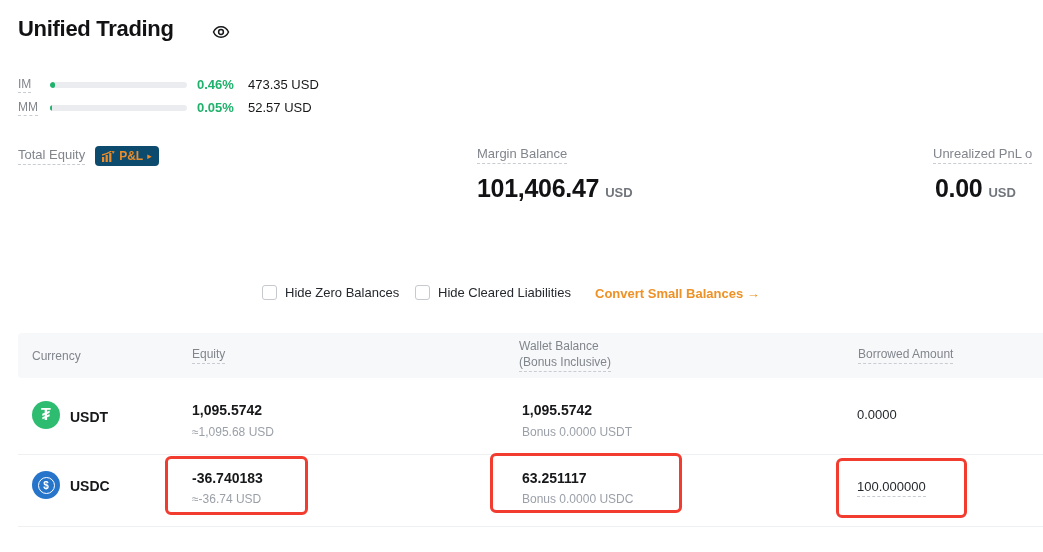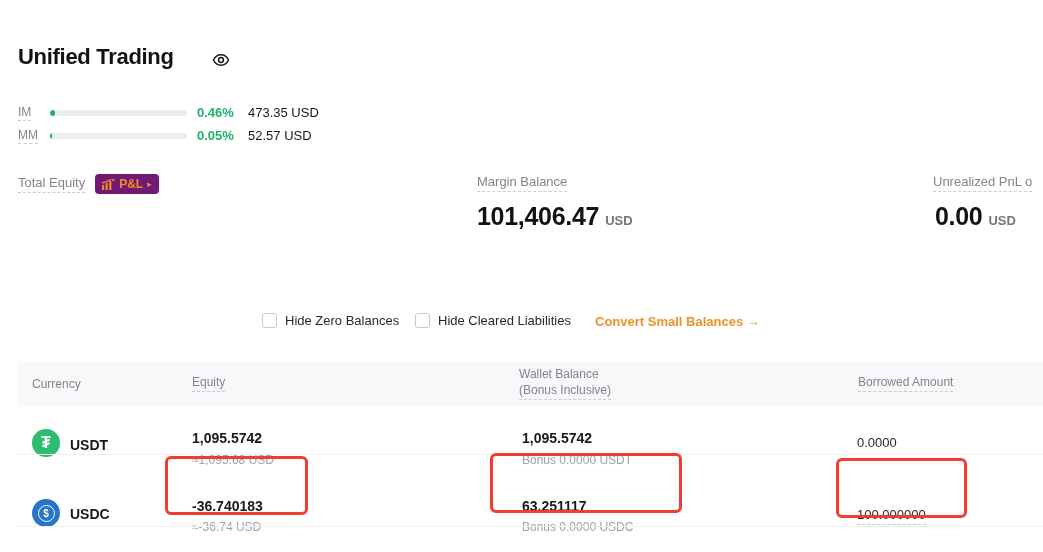--- a/index.html
+++ b/index.html
@@ -1,39 +1,39 @@
 <!DOCTYPE html>
 <html><head>
 <meta charset="utf-8">
 <style>
   * { margin:0; padding:0; box-sizing:border-box; }
   html,body { background:#fff; }
   body { font-family:"Liberation Sans","DejaVu Sans",sans-serif; color:#17181a; }
   .screen { position:relative; width:1043px; height:552px; background:#fff; overflow:hidden; }
-  .abs { position:absolute; white-space:nowrap;margin-top:28px; }
+  .abs { position:absolute; white-space:nowrap; }
 
   
   .page-title { left:18px; top:16px; font-size:22px; font-weight:700; letter-spacing:-0.3px; color:#121214; }
   .eye-btn { left:211px; top:23px; width:20px; height:18px; cursor:pointer; color:#17181a; }
   .mode-pill { left:240px; top:18px; height:27px; background:#f2f4f6; border-radius:14px;
                display:flex; align-items:center; gap:6px; padding:0 12px 0 7px; cursor:pointer; }
   .cm-ic { width:16px; height:15px; background:#17181a; border-radius:3px; color:#fff;
            font-size:7px; font-weight:700; display:flex; align-items:center; justify-content:center; }
   .mode-label { font-size:12.5px; font-weight:700; color:#17181a; }
 
   
   .risk-label { font-size:12px; color:#81858c; border-bottom:1px dashed #c9ccd1; padding-bottom:1px; }
   .risk-bar { width:137px; height:6px; background:#eaecef; border-radius:3px; overflow:hidden; }
   .risk-fill { height:100%; background:#20b26c; border-radius:3px; }
   .risk-pct { font-size:13px; font-weight:700; color:#20b26c; }
   .risk-val { font-size:13px; font-weight:500; color:#17181a; }
 
   
   .sum-label { font-size:13px; color:#81858c; border-bottom:1px dashed #c9ccd1; padding-bottom:2px; }
-  .pnl-badge { display:inline-flex; align-items:center; gap:4px; background:#701a75; border-radius:4px;
+  .pnl-badge { display:inline-flex; align-items:center; gap:4px; background:#0c4a6e; border-radius:4px;
                height:20px; padding:0 7px; cursor:pointer; vertical-align:middle; }
   .pnl-text { font-size:12px; font-weight:700; color:#ee8d28; }
   .pnl-caret { font-size:9px; color:#ee8d28; }
   .big-val { font-size:25px; font-weight:700; color:#121214; letter-spacing:-0.3px; }
   .unit { font-size:13px; font-weight:600; color:#71757c; margin-left:6px; }
 
   
   .search-box { left:18px; top:272px; width:225px; height:41px; background:#f3f5f7; border-radius:8px;
                 display:flex; align-items:center; padding:0 12px; gap:8px; }
   .search-input { border:none; outline:none; background:transparent; font-size:13px; color:#17181a;

